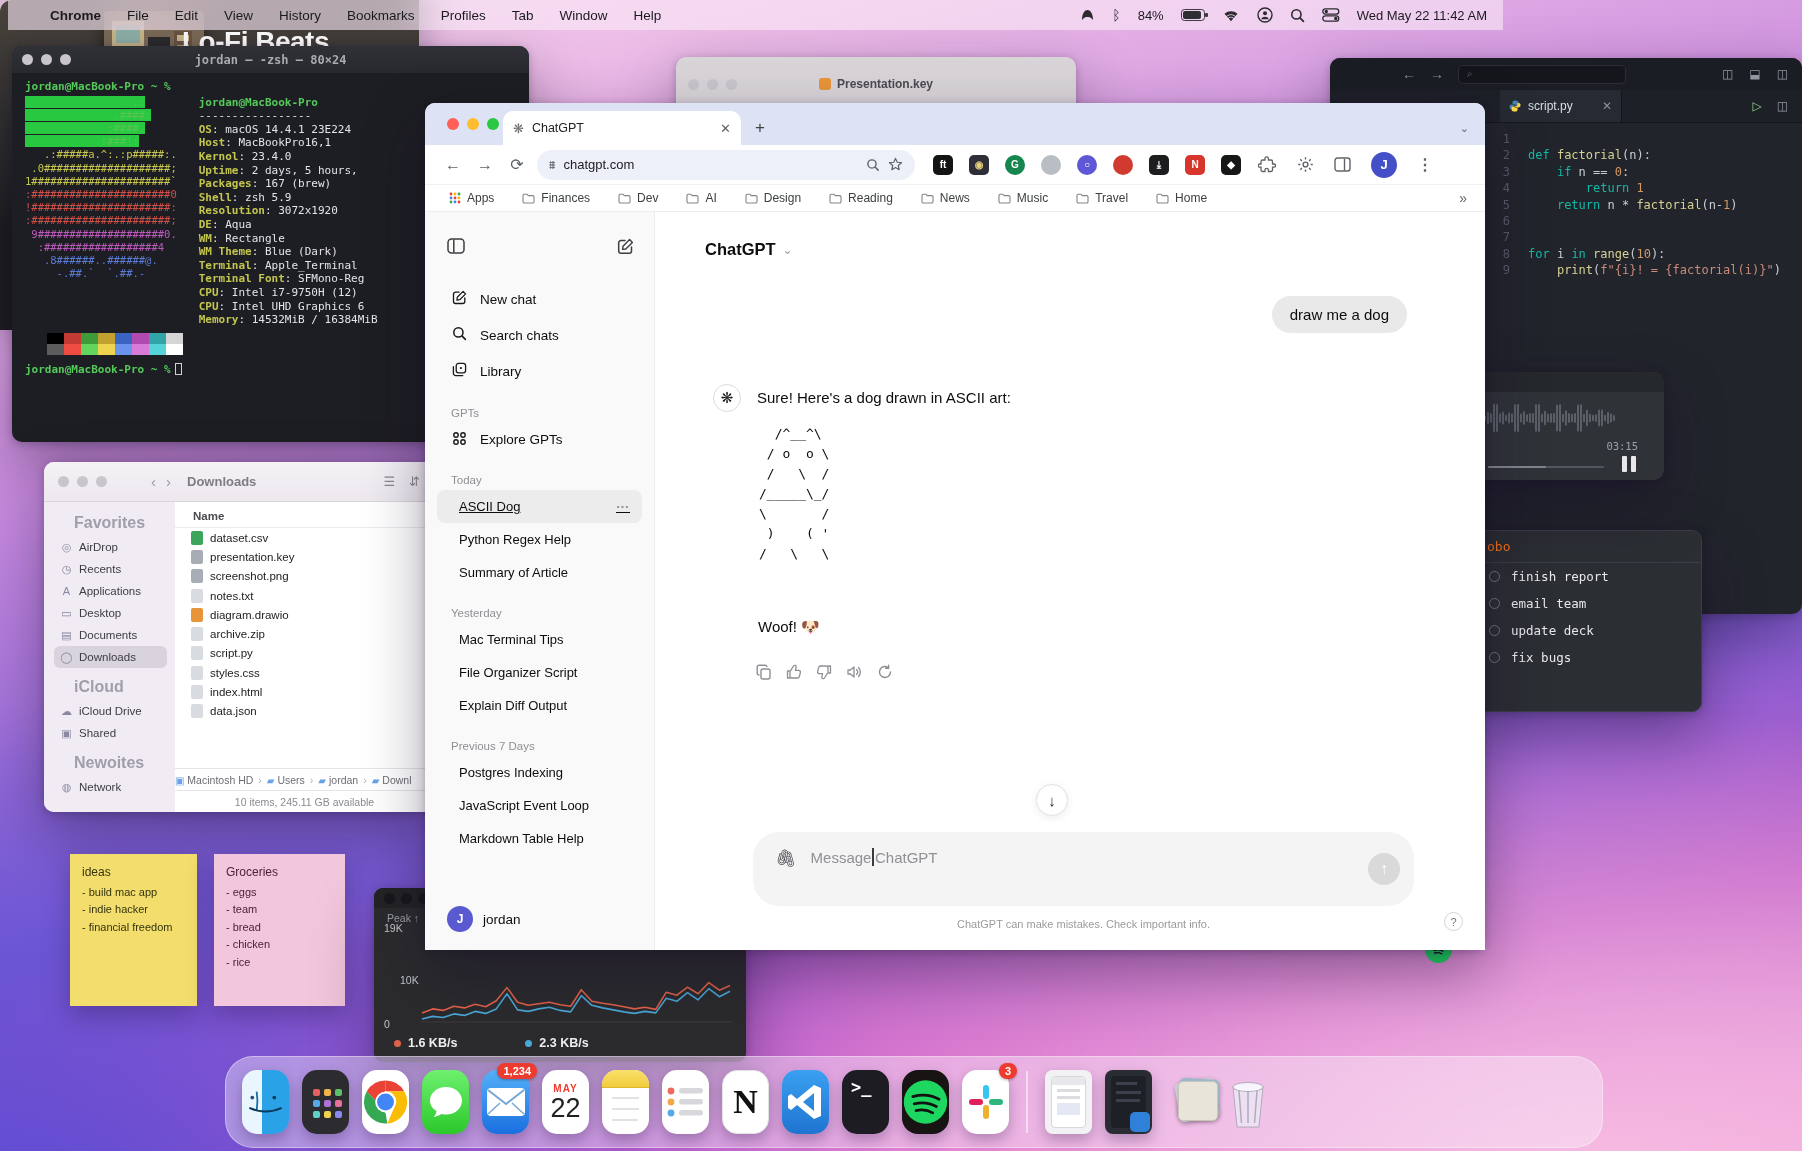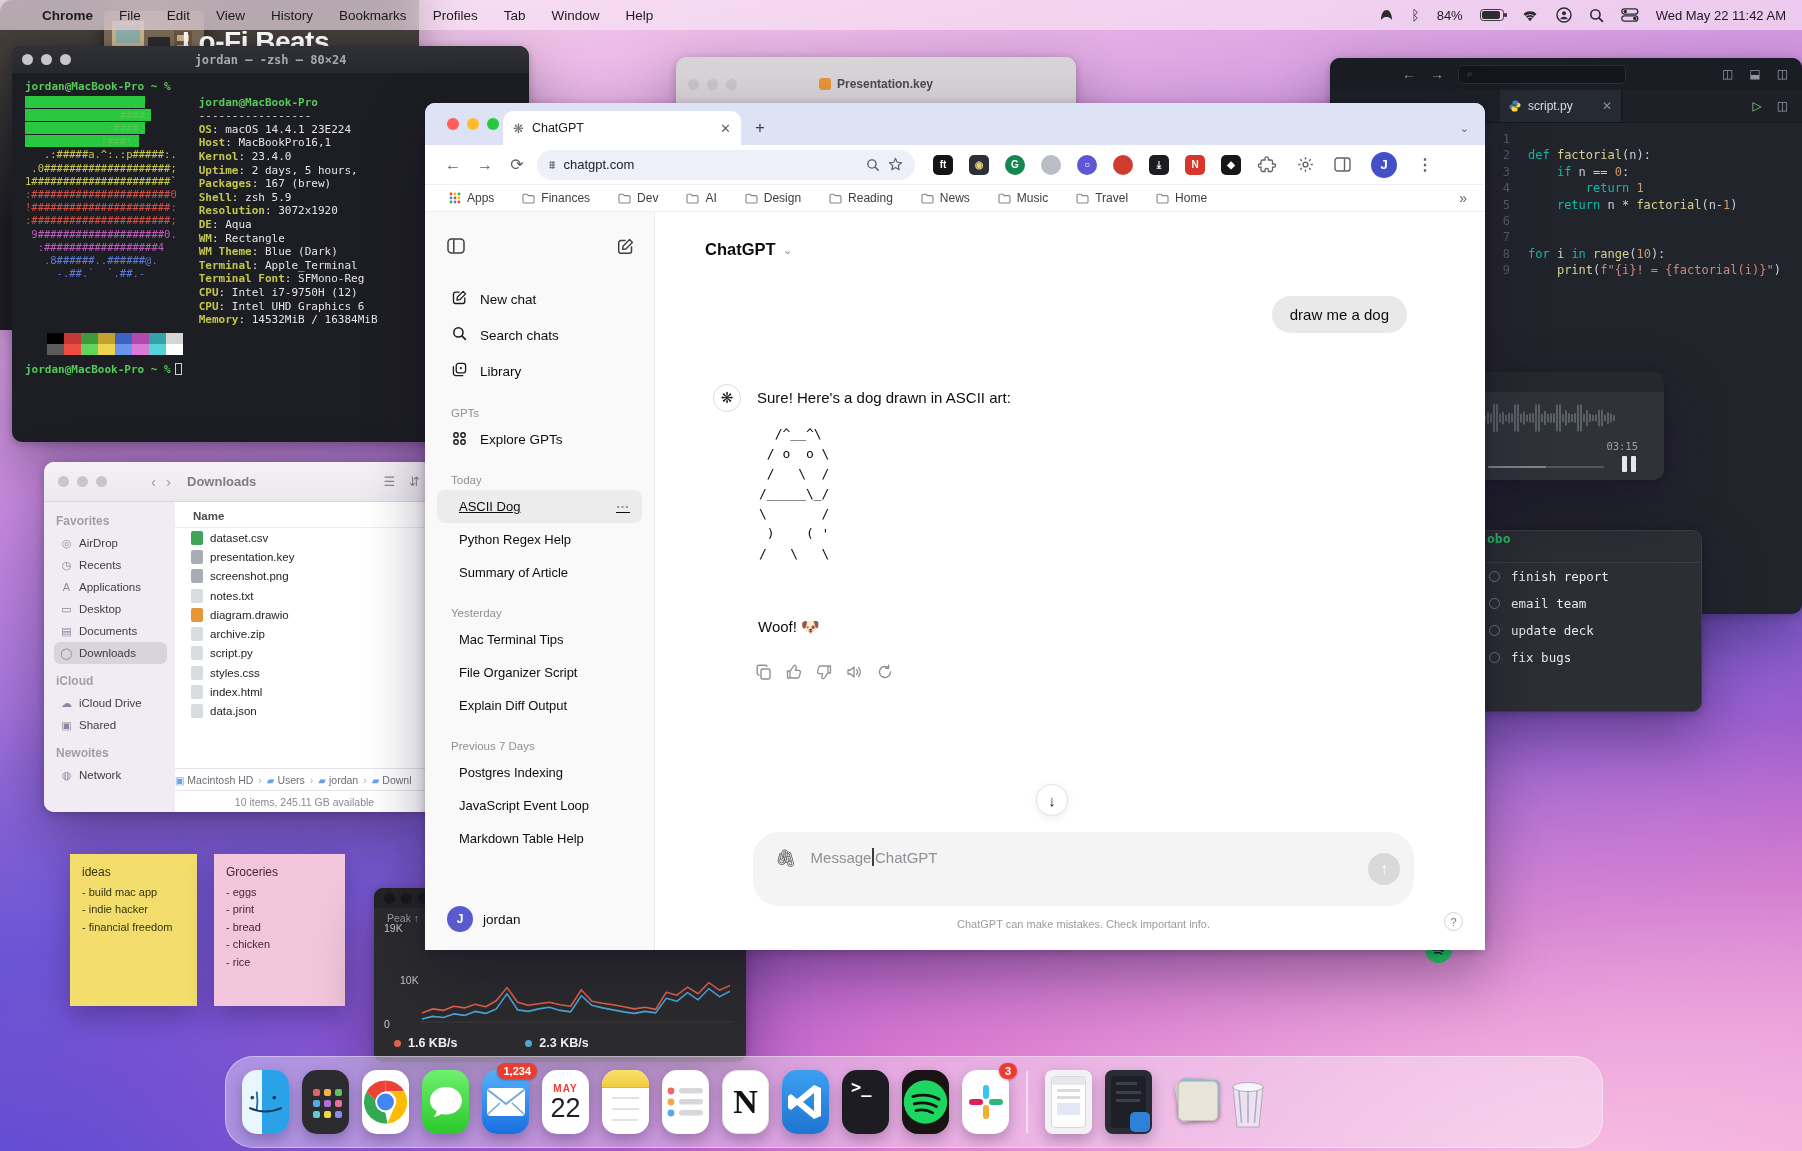--- a/index.html
+++ b/index.html
@@ -16,21 +16,21 @@
   .mono { font-family:"DejaVu Sans Mono", monospace; }
   .win { position:absolute; border-radius:10px; box-shadow:0 24px 60px rgba(20,10,40,.38), 0 2px 8px rgba(20,10,40,.25); }
   .lights { display:flex; gap:8px; align-items:center; }
   .dot { width:12px; height:12px; border-radius:50%; }
   .dot.sm { width:11px; height:11px; }
   .r{background:#ff5f57}.y{background:#febc2e}.g{background:#28c840}
   .dim{background:#c8c6cb}
   .darkdot{background:#17181b}
 
   
-  #menubar { position:absolute; left:0; top:0; width:1802px; height:30px; z-index:90;
+  #menubar { position:absolute; left:8px; top:0; width:1495px; height:30px; z-index:90;
     background:rgba(250,233,247,.62); backdrop-filter:blur(20px);
     display:flex; align-items:center; justify-content:space-between; padding:0 16px;
     font-size:13.5px; color:#1b1b1f; }
   #menubar .left { display:flex; gap:26px; align-items:center; }
   #menubar .left .mi { cursor:default; }
   #menubar .left .appname { font-weight:700; }
   #menubar .right { display:flex; gap:17px; align-items:center; font-size:13px; }
   .batt { width:24px; height:12px; border:1.5px solid #3c3c40; border-radius:3.5px; position:relative; }
   .batt i { position:absolute; left:1px; top:1px; bottom:1px; width:84%; background:#2e2e32; border-radius:2px; display:block;}
   .batt:after { content:""; position:absolute; right:-4px; top:3px; width:2.5px; height:4px; background:#3c3c40; border-radius:1px; }
@@ -70,22 +70,22 @@
   #vscode .tab { margin-left:170px; width:122px; background:#262a33; display:flex; align-items:center; gap:7px; padding:0 9px;
     font-size:12px; color:#d8dce3; border-right:1px solid #15161b;}
   #vscode .tabx { color:#8a8f98; margin-left:auto; }
   #vscode .ricons { margin-left:auto; margin-right:14px; display:flex; gap:15px; align-items:center; color:#9298a2; font-size:12px;}
   #vscode .code { padding-top:8px; font-size:12px; line-height:16.4px; white-space:pre; }
   #vscode .ln { display:inline-block; width:198px; text-align:right; color:#565b68; padding-right:18px; }
   .cdef{color:#c8ccd4}.ckw{color:#14b8a6}.cfn{color:#d6d193}.cnum{color:#d19a66}.cstr{color:#c98a7a}
 
   
   #todo { left:1460px; top:530px; width:242px; height:182px; background:#2b2e33; border:1px solid #3a3e45; border-radius:10px; z-index:25;}
-  #todo .hd { height:32px; border-bottom:1px solid #3a3e45; display:flex; align-items:flex-start; padding:0 14px 0 26px;
-    color:#22c55e; font-size:13px;font-weight:bold; }
+  #todo .hd { height:32px; border-bottom:1px solid #3a3e45; display:flex; align-items:center; padding:0 14px 0 26px;
+    color:#f97316; font-size:13px; }
   #todo .it { display:flex; align-items:center; gap:11px; padding:6px 0 6px 28px; color:#e6e8ea; font-size:12.5px; }
   #todo .cb { width:11px; height:11px; border:1.5px solid #70757c; border-radius:50%; }
 
   
   #audiomini { left:1460px; top:372px; width:204px; height:108px; background:#2f3338; border-radius:10px; z-index:25; }
   #audiomini .hd { height:20px; background:#25282c; border-radius:10px 10px 0 0; }
   #audiomini .time { position:absolute; right:26px; top:68px; color:#9ba1ab; font-size:10.5px; }
   #audiomini .prog { position:absolute; left:28px; top:94px; width:116px; height:2px; background:#52565e; border-radius:1px;}
   #audiomini .prog i { display:block; width:58px; height:2px; background:#80858e; border-radius:1px;}
   #audiomini .pause { position:absolute; right:28px; top:84px; display:flex; gap:4px;}
@@ -114,21 +114,21 @@
 
   
   #finder { left:44px; top:462px; width:390px; height:350px; background:#fff; z-index:40; overflow:hidden;}
   #finder .tbar { height:40px; background:linear-gradient(#f5f2f6,#ece8ee); border-bottom:1px solid #d9d5dc;
     display:flex; align-items:center; padding:0 14px; gap:10px;}
   #finder .navarrow { color:#9a98a0; font-size:15px; }
   #finder .ftitle { font-size:13px; font-weight:700; color:#7e7c84; margin-left:6px;}
   #finder .viewicons { margin-left:auto; display:flex; gap:14px; color:#8a8890; font-size:13px;}
   #finder .fbody { display:flex; height:310px; }
   #finder .fside { width:131px; background:rgba(240,235,243,.94); padding:12px 8px 0 10px; font-size:11.5px; color:#3d3d43;}
-  #finder .shead { font-size:12px; font-weight:700; color:#a09eaa; margin:10px 0 4px 2px; }
+  #finder .shead { font-size:16px; font-weight:700; color:#a09eaa; margin:10px 0 4px 20px; }
   #finder .shead:first-child { margin-top:0; }
   #finder .srow { display:flex; align-items:center; gap:6px; height:22px; padding:0 6px; border-radius:6px; }
   #finder .srow.sel { background:#d9d3dd; }
   #finder .sic { width:13px; color:#8a87a0; font-size:11px; text-align:center;}
   #finder .flist { flex:1; position:relative; font-size:11.5px; color:#222; }
   #finder .colhead { padding:8px 0 5px 18px; font-weight:700; color:#4a4a50; border-bottom:1px solid #eceaef; }
   #finder .frow { display:flex; align-items:center; gap:7px; height:19.3px; padding-left:16px; }
   #finder .ficon { width:12px; height:14px; border-radius:2px; position:relative; flex:0 0 auto;}
   #finder .pathbar { position:absolute; left:0; right:0; top:266px; height:22px; border-top:1px solid #e6e3e9;
     display:flex; align-items:center; gap:5px; padding-left:0; font-size:10.5px; color:#6e6c74;}
@@ -661,21 +661,21 @@
   <div id="sticky-yellow-items">
       <div>- build mac app</div>
       <div>- indie hacker</div>
       <div>- financial freedom</div>
     </div>
 </div>
 <div id="sticky-pink" class="sticky">
   <div class="st">Groceries</div>
   <div id="sticky-pink-items">
       <div>- eggs</div>
-      <div>- print</div>
+      <div>- team</div>
       <div>- bread</div>
       <div>- chicken</div>
       <div>- rice</div>
     </div>
 </div>
 
 <div id="netwidget" class="win">
   <div class="hd">
       <div class="lights" style="gap:6px;">
         <span class="dot sm darkdot"></span>

